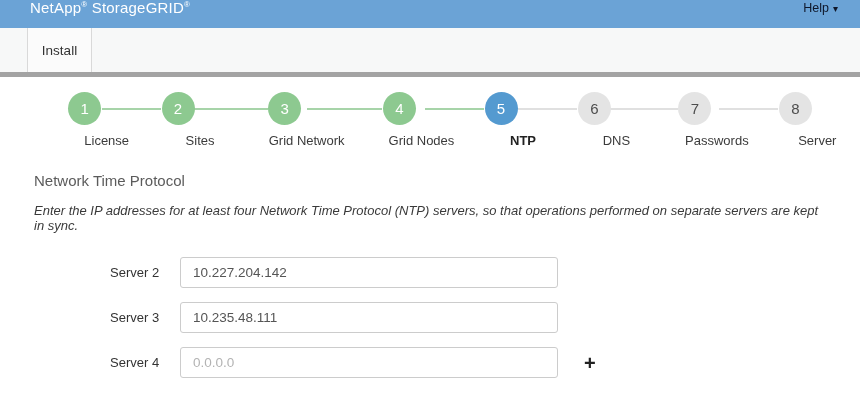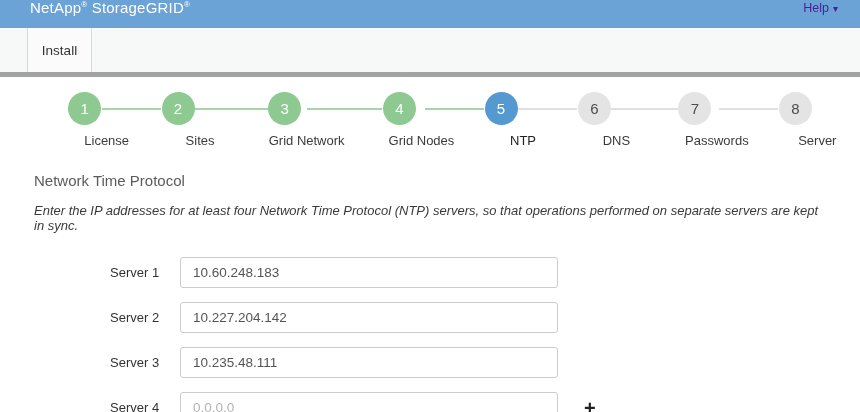--- a/index.html
+++ b/index.html
@@ -20,21 +20,21 @@
     padding: 0 22px 13px 30px;
   }
   .brand {
     color: #ffffff;
     font-size: 15px;
     letter-spacing: 0.2px;
     white-space: nowrap;
   }
   .brand sup { font-size: 8px; vertical-align: super; }
   .help {
-    color: #4c1d95;
+    color: #0f172a;
     font-size: 12.5px;
     cursor: pointer;
     display: flex;
     align-items: center;
     gap: 4px;
   }
   .help .caret { font-size: 10px; position: relative; top: 1px; }
 
   
   .navbar {
@@ -95,21 +95,21 @@
   .step.complete .circle { background: #8dc990; color: #ffffff; }
   .step.active   .circle { background: #549ad0; color: #ffffff; }
   .step.upcoming .circle { background: #e4e4e4; color: #4d4d4d; }
   .step-label {
     margin-top: 8px;
     font-size: 13px;
     color: #3b3b3b;
     white-space: nowrap;
     padding-left: 44px;
   }
-  .step.active .step-label { font-weight: normal; color: #222; }
+  .step.active .step-label { font-weight: bold; color: #222; }
 
   
   .content { padding: 0 34px; }
   .section-title {
     margin-top: 24px;
     font-size: 15px;
     font-weight: normal;
     color: #5b5b5b;
   }
   .description {
@@ -208,24 +208,20 @@
     <div class="circle">8</div>
     <div class="step-label">Server</div>
   </div>
 </div>
 
 <div class="content">
   <h2 class="section-title">Network Time Protocol</h2>
   <p class="description">Enter the IP addresses for at least four Network Time Protocol (NTP) servers, so that operations performed on separate servers are kept in sync.</p>
 
   <div class="ntp-form">
-    <div class="form-row">
-      <label class="form-label">Server 1</label>
-      <input class="form-input" type="text" value="10.60.248.183" style="">
-    </div>
     <div class="form-row">
       <label class="form-label">Server 2</label>
       <input class="form-input" type="text" value="10.227.204.142" style="">
     </div>
     <div class="form-row">
       <label class="form-label">Server 3</label>
       <input class="form-input" type="text" value="10.235.48.111" style="">
     </div>
     <div class="form-row">
       <label class="form-label">Server 4</label>

